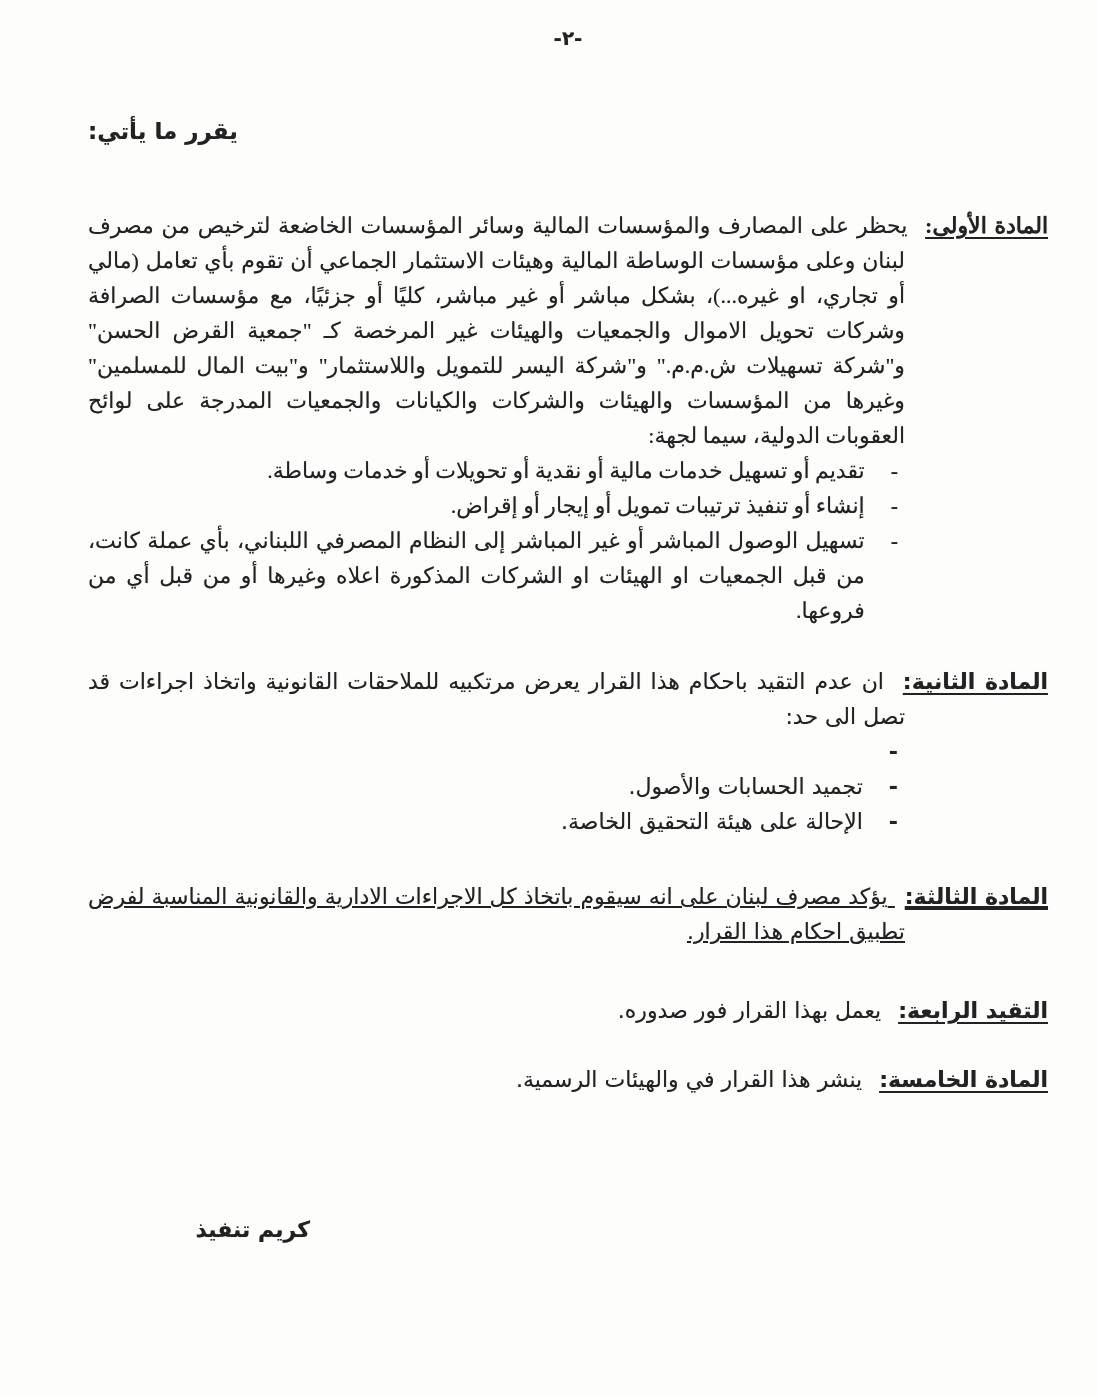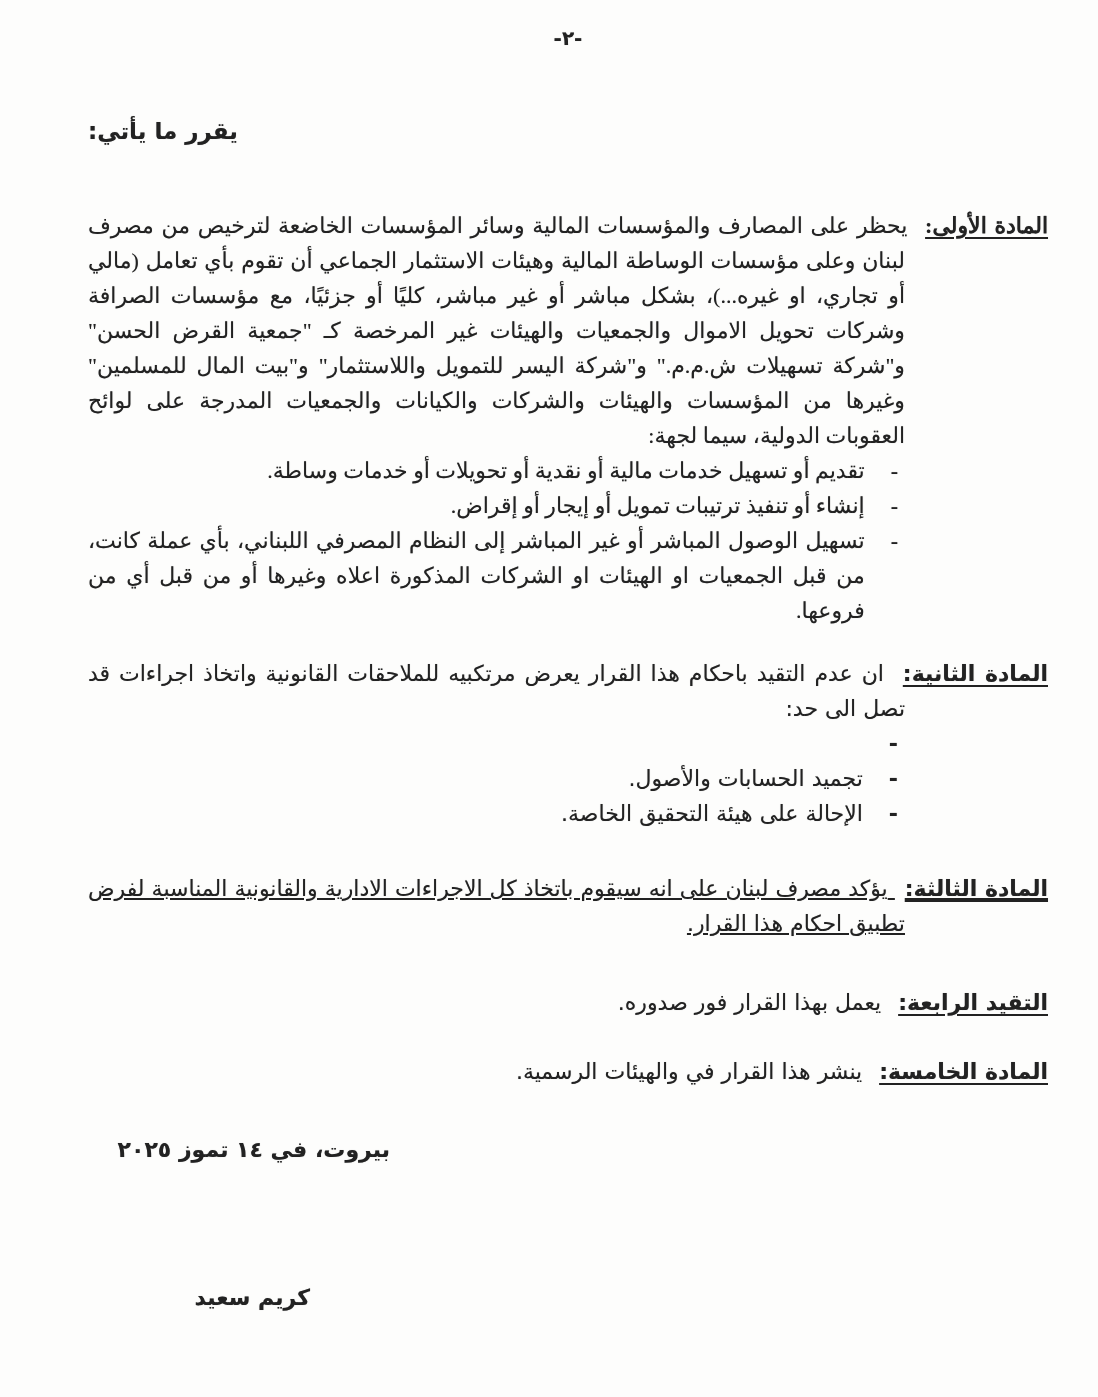--- a/index.html
+++ b/index.html
@@ -24,21 +24,21 @@
   }
   .intro {
     margin-top: 68px;
     text-align: left;
     direction: rtl;
     font-size: 23px;
     font-weight: bold;
   }
   .article { margin: 0; }
   .article-1 { margin-top: 64px; font-family: Liberation Serif, serif; }
-  .article-2 { margin-top: 28px; }
+  .article-2 { margin-top: 36px; }
   .article-3 { margin-top: 40px; text-decoration: underline; }
   .article-4 { margin-top: 44px; }
   .article-5 { margin-top: 34px; }
   .article p.article-text {
     margin: 0;
     direction: rtl;
     unicode-bidi: embed;
     text-align: justify;
     font-size: 22px;
     line-height: 35px;
@@ -139,16 +139,15 @@
     </p>
   </section>
 
   <section class="article article-5">
     <p class="article-text">
       <span class="article-label">المادة الخامسة:</span>
       <span class="article-body">ينشر هذا القرار في والهيئات الرسمية.</span>
     </p>
   </section>
 
-  <div class="footer-line date-line">بيروت، في ١٤ تموز ٢٠٢٥</div>
-  <div class="footer-line signatory-name">كريم سعيد</div>
+  <div class="footer-line signatory-name">كريم تنفيذ</div>
 
 </div>
 
 </body></html>

